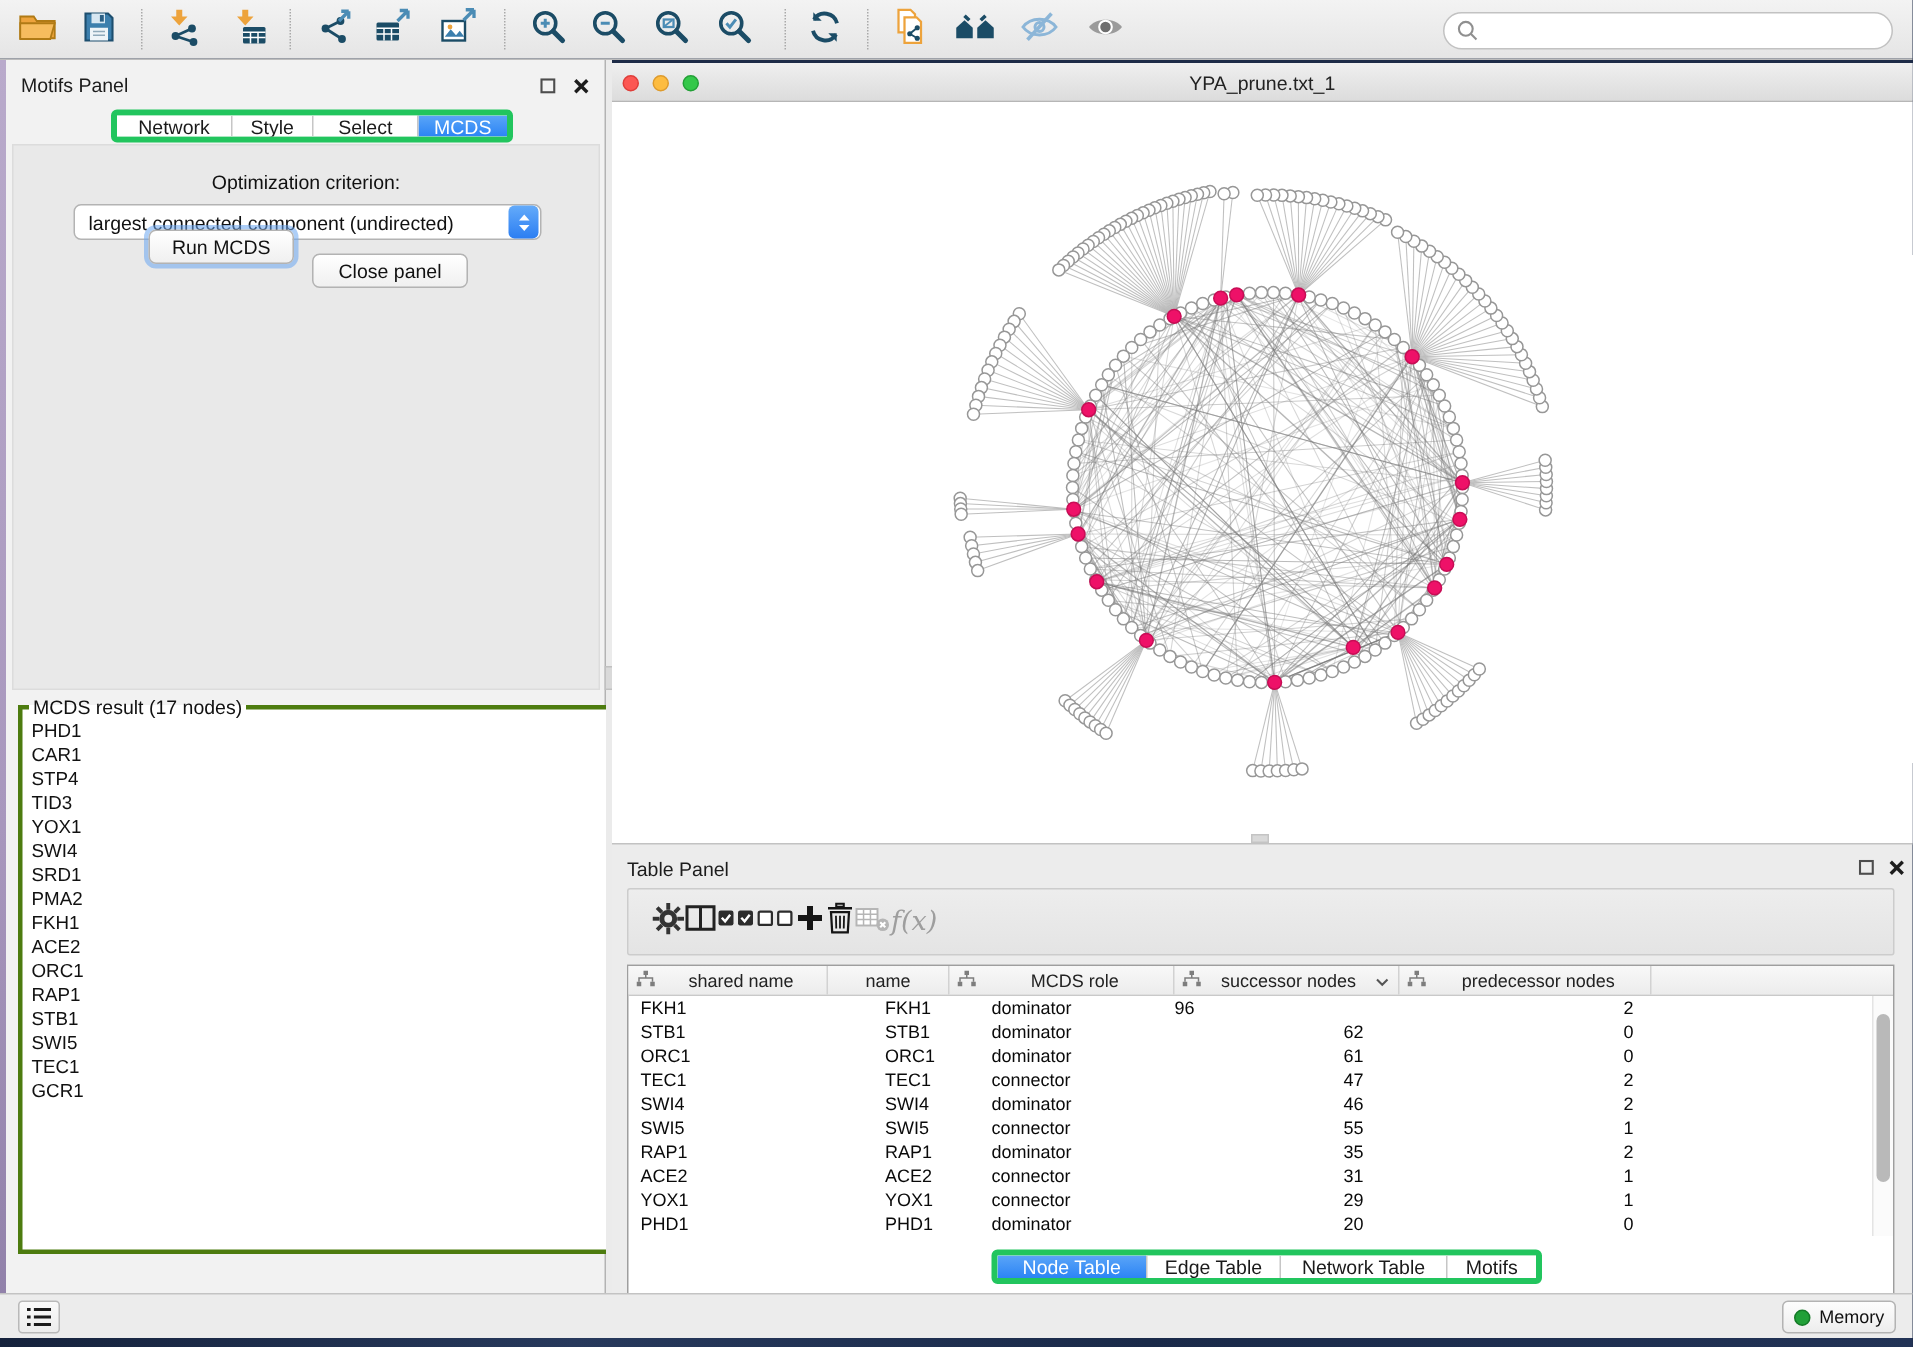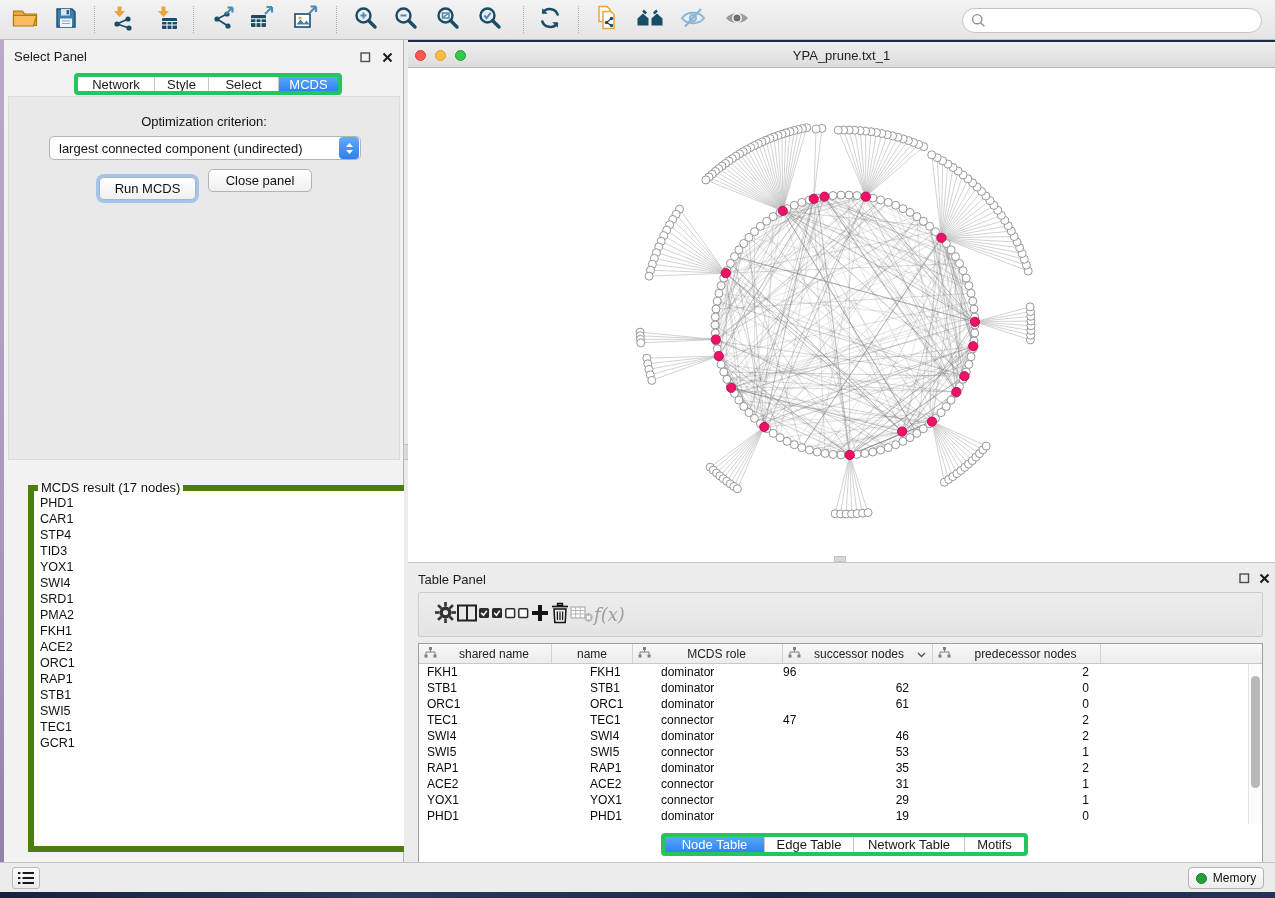--- a/index.html
+++ b/index.html
@@ -44,25 +44,25 @@
     background:#fff; border:1px solid #b3b3b3; border-radius:5px;
     display:flex; align-items:center; }
   #criterion-value { flex:1; font-size:13px; color:#111; padding-left:9px;
     white-space:nowrap; overflow:hidden; }
   #criterion-step { width:20px; height:22px; margin-right:1px; border-radius:4px;
     background:linear-gradient(#64abfa,#2c7ef2); display:flex; align-items:center;
     justify-content:center; }
   .btn { position:absolute; height:23px; background:linear-gradient(#ffffff,#f0f0f0);
     border:1px solid #b3b3b3; border-radius:5px; font-size:13px; color:#111;
     display:flex; align-items:center; justify-content:center; }
-  #run-btn { left:90px; top:80px; width:97px;
+  #run-btn { left:90px; top:56px; width:97px;
     box-shadow:0 0 0 3px rgba(106,166,240,.55); }
   #close-btn { left:199px; top:72px; width:104px; }
   #result-box { position:absolute; left:8px; top:424px; width:436px; height:372px;
-    border:6px solid #4d7c0f; background:#fff; margin:16px; }
+    border:3px solid #4d7c0f; background:#fff; margin:0; }
   #result-box legend { font-size:13px; color:#111; margin-left:4px; padding:0 3px; }
   #result-list { position:absolute; left:0; top:0; width:358px; height:350px;
     overflow:hidden; }
   .result-item { font-size:12.5px; line-height:16px; padding-left:6px; color:#111; }
   #result-scroll { position:absolute; right:0; top:0; width:15px; height:350px;
     background:#f6f6f6; border-left:1px solid #ddd; }
 
   
   #network-window { position:absolute; left:408px; top:42px; width:867px; height:520px;
     background:#fff; }
@@ -283,21 +283,21 @@
         </svg></span>
     </div>
     <div class="tb-sep" style="left: 94px;"></div>
     <div class="tb-sep" style="left: 193px;"></div>
     <div class="tb-sep" style="left: 336px;"></div>
     <div class="tb-sep" style="left: 523px;"></div>
     <div class="tb-sep" style="left: 578px;"></div>
   </div>
 
 <div id="control-panel">
-  <div class="panel-title">Select Panel</div>
+  <div class="panel-title">Motifs Panel</div>
   <div class="win-btn" style="left:354px;">
     <svg width="11" height="11">
         <rect x="1" y="1" width="8.5" height="8.5" fill="none" stroke="#4d4d4d" stroke-width="1.4"></rect>
       </svg>
   </div>
   <div class="win-btn" style="left:376px;">
     <svg width="11" height="11">
         <g stroke="#1d1d1d" stroke-width="2.2">
           <line x1="1.5" y1="1.5" x2="9.5" y2="9.5"></line>
           <line x1="9.5" y1="1.5" x2="1.5" y2="9.5"></line>
@@ -1187,35 +1187,35 @@
           <div class="td" style="width: 133px; padding-left: 8px;">ORC1</div>
           <div class="td" style="width: 81px; padding-left: 38px;">ORC1</div>
           <div class="td" style="width: 150px; padding-left: 28px;">dominator</div>
           <div class="td" style="width: 150px; text-align: right; padding-right: 24px;">61</div>
           <div class="td" style="width: 168px; text-align: right; padding-right: 12px;">0</div>
         </div>
         <div class="tr">
           <div class="td" style="width: 133px; padding-left: 8px;">TEC1</div>
           <div class="td" style="width: 81px; padding-left: 38px;">TEC1</div>
           <div class="td" style="width: 150px; padding-left: 28px;">connector</div>
-          <div class="td" style="width: 150px; text-align: left; padding-right: 24px;">47</div>
+          <div class="td" style="width: 150px; text-align: right; padding-right: 24px;">47</div>
           <div class="td" style="width: 168px; text-align: right; padding-right: 12px;">2</div>
         </div>
         <div class="tr">
           <div class="td" style="width: 133px; padding-left: 8px;">SWI4</div>
           <div class="td" style="width: 81px; padding-left: 38px;">SWI4</div>
           <div class="td" style="width: 150px; padding-left: 28px;">dominator</div>
           <div class="td" style="width: 150px; text-align: right; padding-right: 24px;">46</div>
           <div class="td" style="width: 168px; text-align: right; padding-right: 12px;">2</div>
         </div>
         <div class="tr">
           <div class="td" style="width: 133px; padding-left: 8px;">SWI5</div>
           <div class="td" style="width: 81px; padding-left: 38px;">SWI5</div>
           <div class="td" style="width: 150px; padding-left: 28px;">connector</div>
-          <div class="td" style="width: 150px; text-align: right; padding-right: 24px;">53</div>
+          <div class="td" style="width: 150px; text-align: right; padding-right: 24px;">55</div>
           <div class="td" style="width: 168px; text-align: right; padding-right: 12px;">1</div>
         </div>
         <div class="tr">
           <div class="td" style="width: 133px; padding-left: 8px;">RAP1</div>
           <div class="td" style="width: 81px; padding-left: 38px;">RAP1</div>
           <div class="td" style="width: 150px; padding-left: 28px;">dominator</div>
           <div class="td" style="width: 150px; text-align: right; padding-right: 24px;">35</div>
           <div class="td" style="width: 168px; text-align: right; padding-right: 12px;">2</div>
         </div>
         <div class="tr">
@@ -1229,21 +1229,21 @@
           <div class="td" style="width: 133px; padding-left: 8px;">YOX1</div>
           <div class="td" style="width: 81px; padding-left: 38px;">YOX1</div>
           <div class="td" style="width: 150px; padding-left: 28px;">connector</div>
           <div class="td" style="width: 150px; text-align: right; padding-right: 24px;">29</div>
           <div class="td" style="width: 168px; text-align: right; padding-right: 12px;">1</div>
         </div>
         <div class="tr">
           <div class="td" style="width: 133px; padding-left: 8px;">PHD1</div>
           <div class="td" style="width: 81px; padding-left: 38px;">PHD1</div>
           <div class="td" style="width: 150px; padding-left: 28px;">dominator</div>
-          <div class="td" style="width: 150px; text-align: right; padding-right: 24px;">19</div>
+          <div class="td" style="width: 150px; text-align: right; padding-right: 24px;">20</div>
           <div class="td" style="width: 168px; text-align: right; padding-right: 12px;">0</div>
         </div>
       </div>
     <div id="tp-vscroll">
         <div id="tp-thumb"></div>
       </div>
   </div>
   <div class="seg" id="tp-tabs" style="left:253px; top:270px; height:23px;">
       <div class="seg-item active" style="width: 99px;">Node Table</div>
       <div class="seg-item" style="width: 89px;">Edge Table</div>

